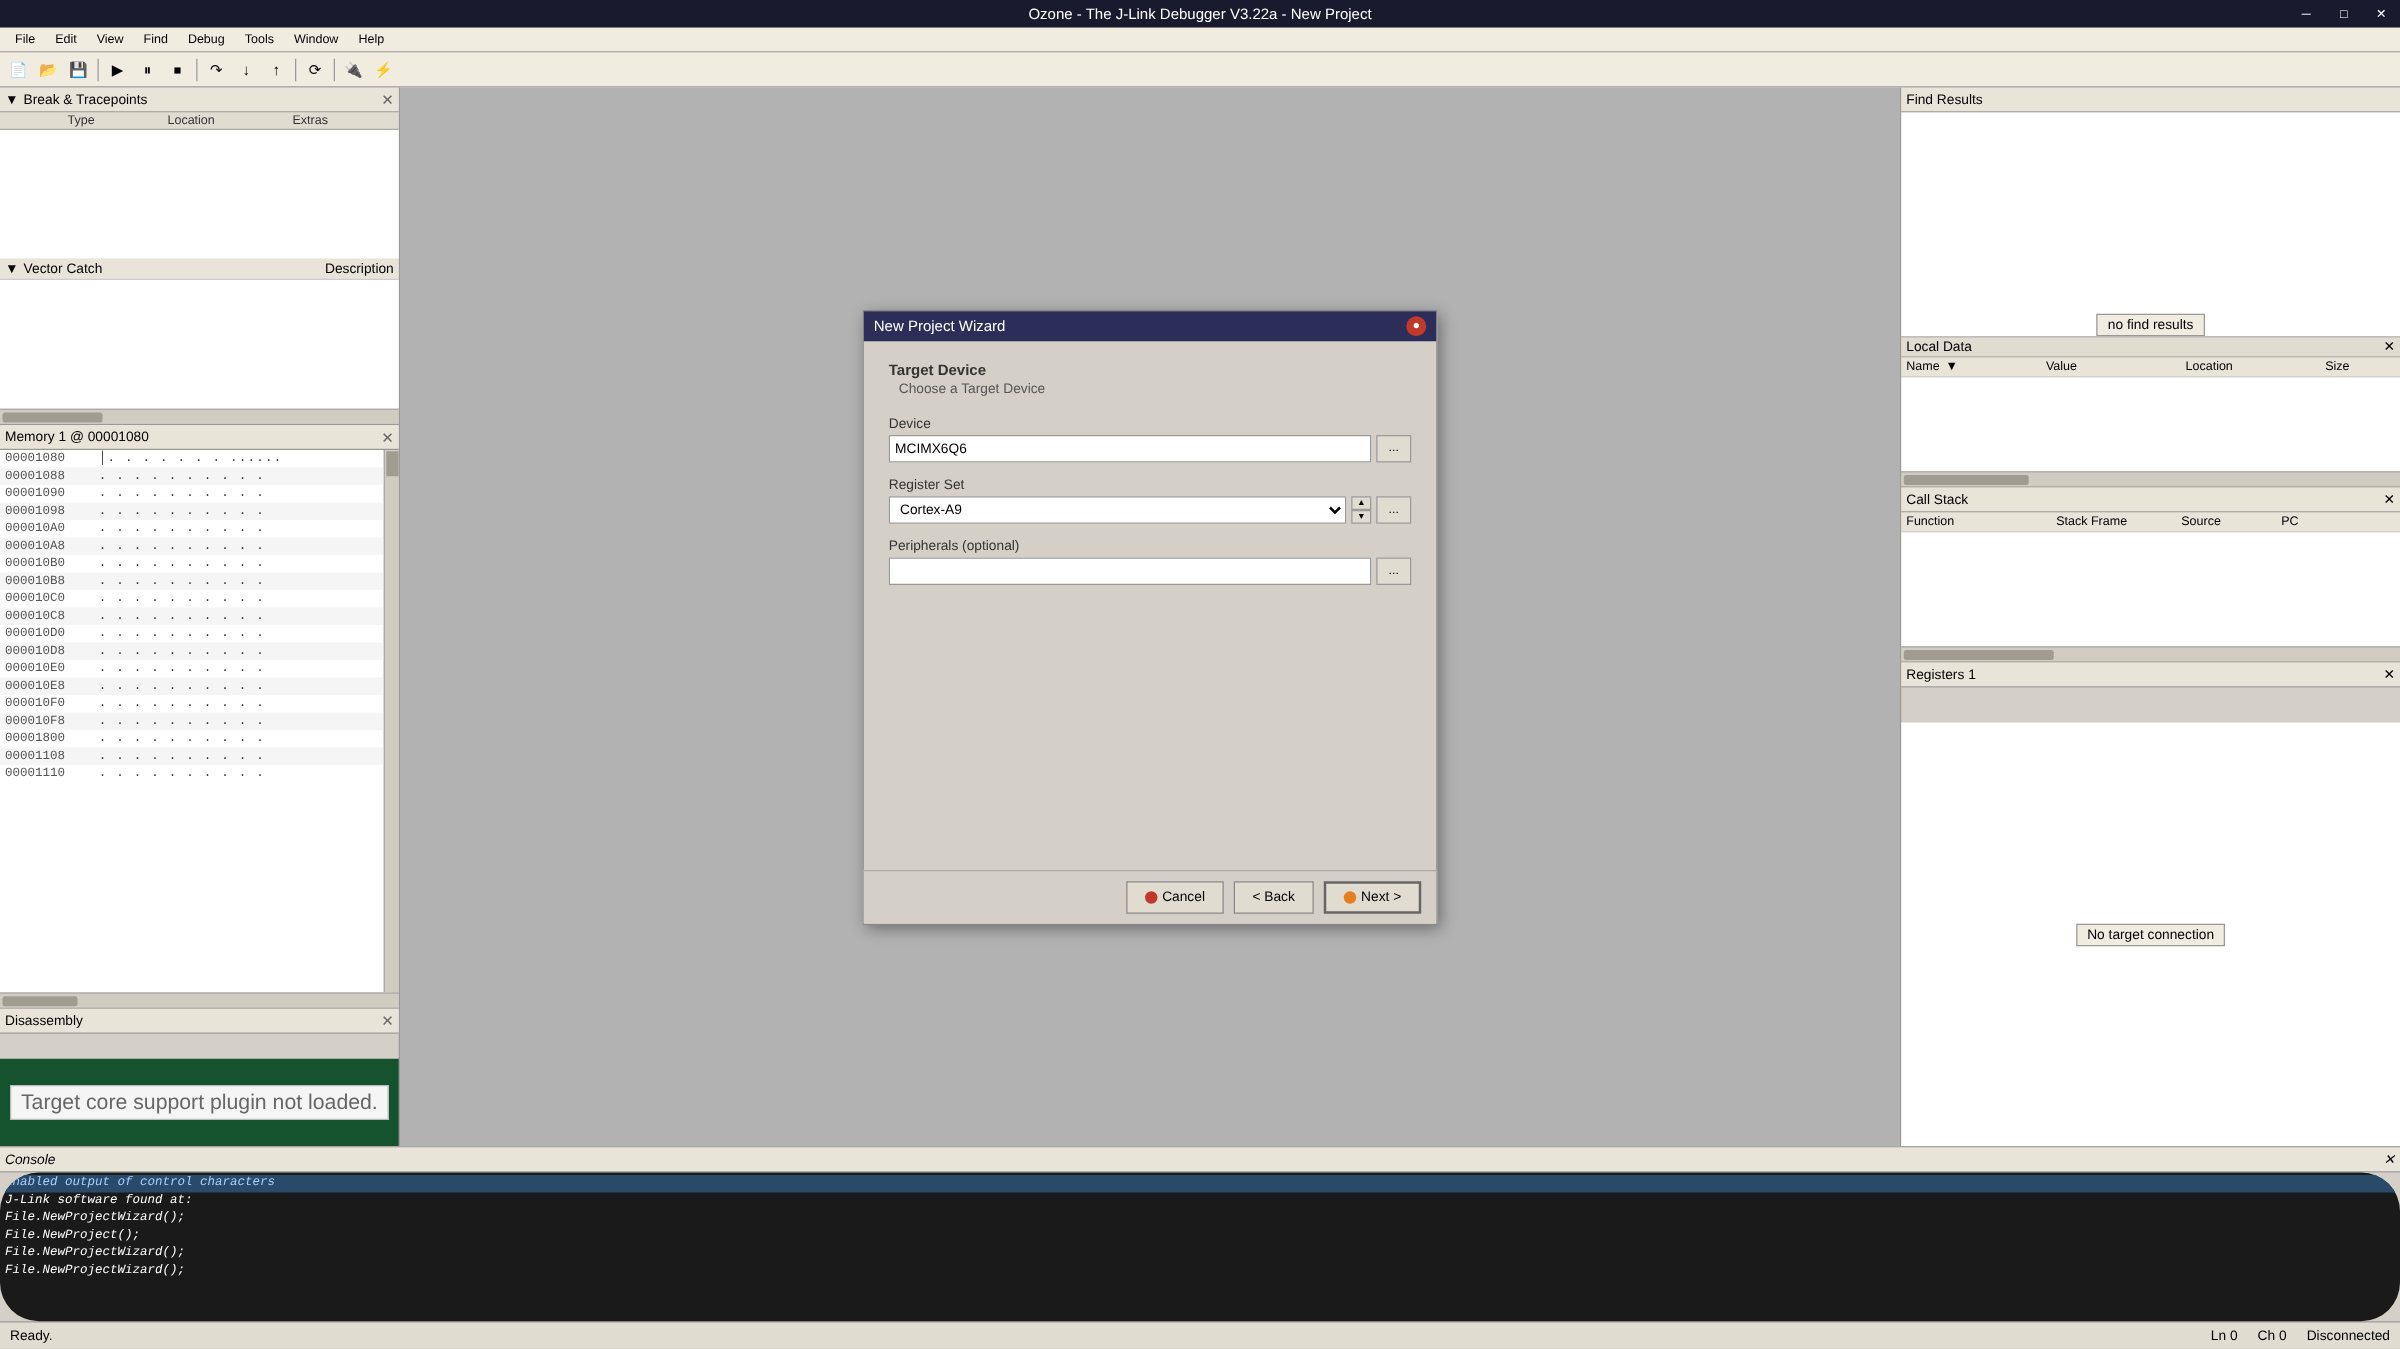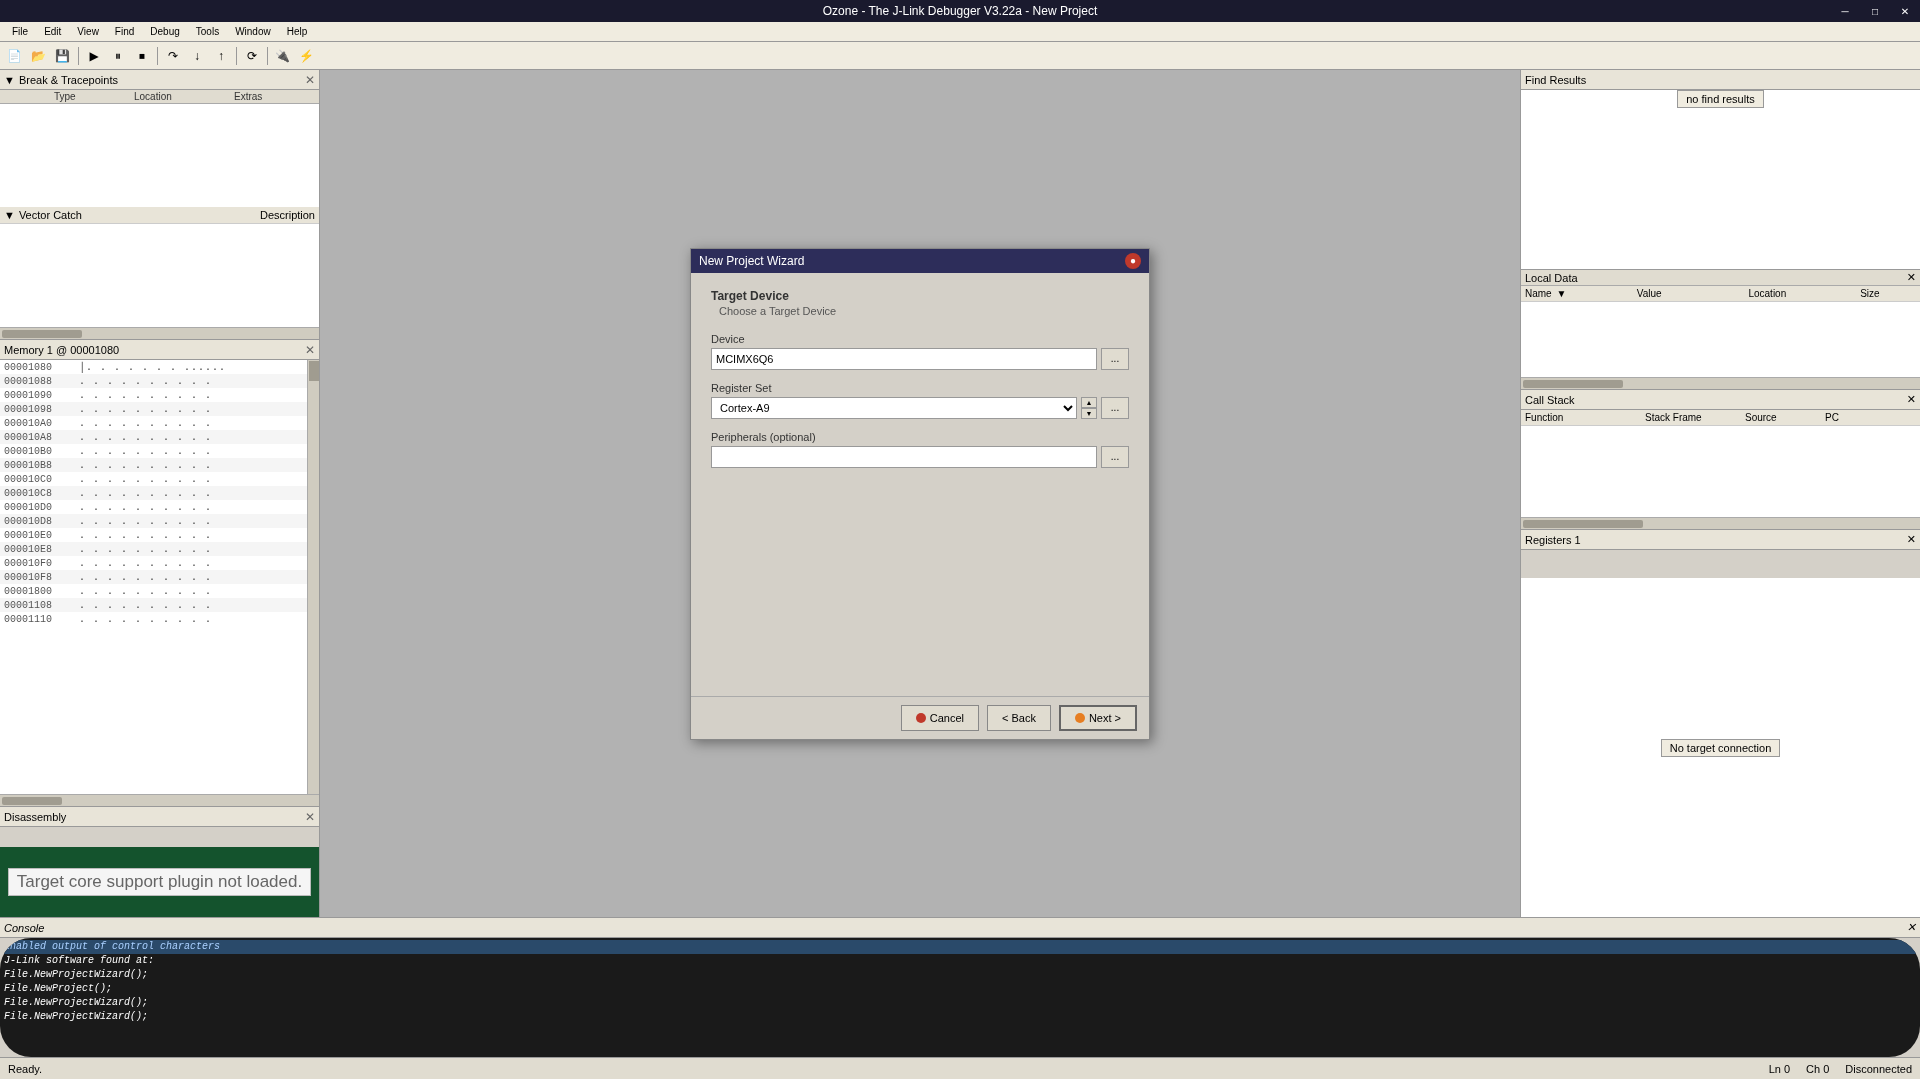--- a/index.html
+++ b/index.html
@@ -231,21 +231,21 @@
     #find-results {
       height: 200px;
       display: flex;
       flex-direction: column;
       border-bottom: 1px solid #999;
     }
     .find-results-content {
       flex: 1;
       background: #fff;
       display: flex;
-      align-items: flex-start;
+      align-items: flex-end;
       justify-content: center;
     }
     .no-results-btn {
       background: #f0ece0;
       border: 1px solid #999;
       padding: 2px 8px;
       font-size: 11px;
       cursor: pointer;
     }
 

